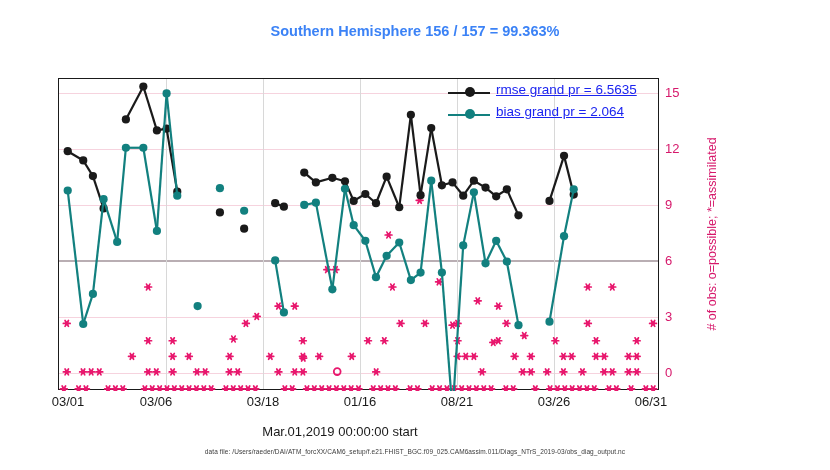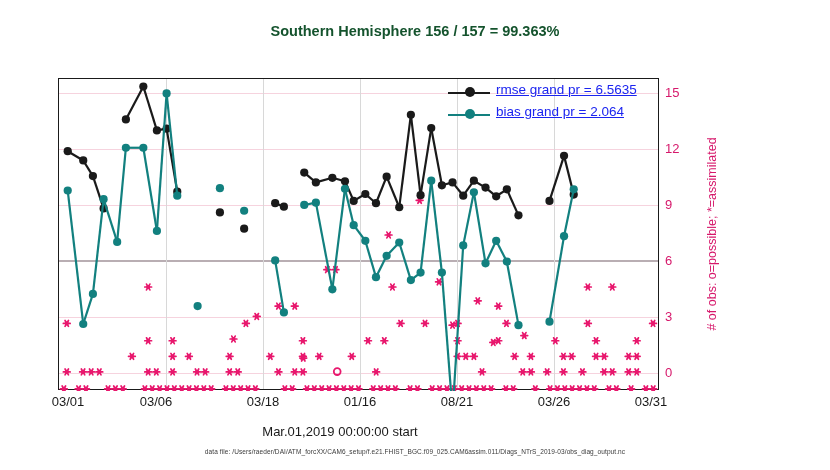--- a/index.html
+++ b/index.html
@@ -1,21 +1,21 @@
 <!DOCTYPE html>
 <html><head>
 <meta charset="utf-8">
 <style>
   html,body{margin:0;padding:0;background:#fff;}
   body{width:830px;height:470px;position:relative;overflow:hidden;
        font-family:"Liberation Sans","DejaVu Sans",sans-serif;}
   #root{position:absolute;left:0;top:0;width:830px;height:470px;}
 
   .title{position:absolute;left:0;top:22px;width:830px;text-align:center;
-         font-size:14.5px;font-weight:bold;color:#14532d;line-height:19px;}
+         font-size:14.5px;font-weight:bold;color:#3b82f6;line-height:19px;}
   .title .l2{display:block;}
 
   
   #plot{position:absolute;left:58px;top:78px;width:601px;height:312px;
         border:1px solid #1a1a1a;box-sizing:border-box;background:#fff;}
   #plot .gridv{position:absolute;top:0;bottom:0;width:1px;background:#d8d8d8;}
   #plot .gridh{position:absolute;left:0;right:0;height:1px;background:#f6d3de;}
   #plot .zeroline{position:absolute;left:0;right:0;height:2px;background:#b9aeb3;}
 
   .svgwrap{position:absolute;left:0;top:0;width:601px;height:312px;}
@@ -71,21 +71,21 @@
   <div class="ytickR" style="top:372px">0</div>
 
   <div class="ylabel-right"># of obs: o=possible; *=assimilated</div>
 
   <div class="xtick" style="left:68px">03/01</div>
   <div class="xtick" style="left:156px">03/06</div>
   <div class="xtick" style="left:263px">03/18</div>
   <div class="xtick" style="left:360px">01/16</div>
   <div class="xtick" style="left:457px">08/21</div>
   <div class="xtick" style="left:554px">03/26</div>
-  <div class="xtick" style="left:651px">03/31</div>
+  <div class="xtick" style="left:651px">06/31</div>
 
   <div class="xlabel">Mar.01,2019 00:00:00 start</div>
 
   <div id="plot">
     <div class="gridh" style="top:14px"></div>
     <div class="gridh" style="top:70px"></div>
     <div class="gridh" style="top:126px"></div>
     <div class="gridh" style="top:238px"></div>
     <div class="gridh" style="top:294px"></div>
     <div class="zeroline" style="top:181px"></div>

